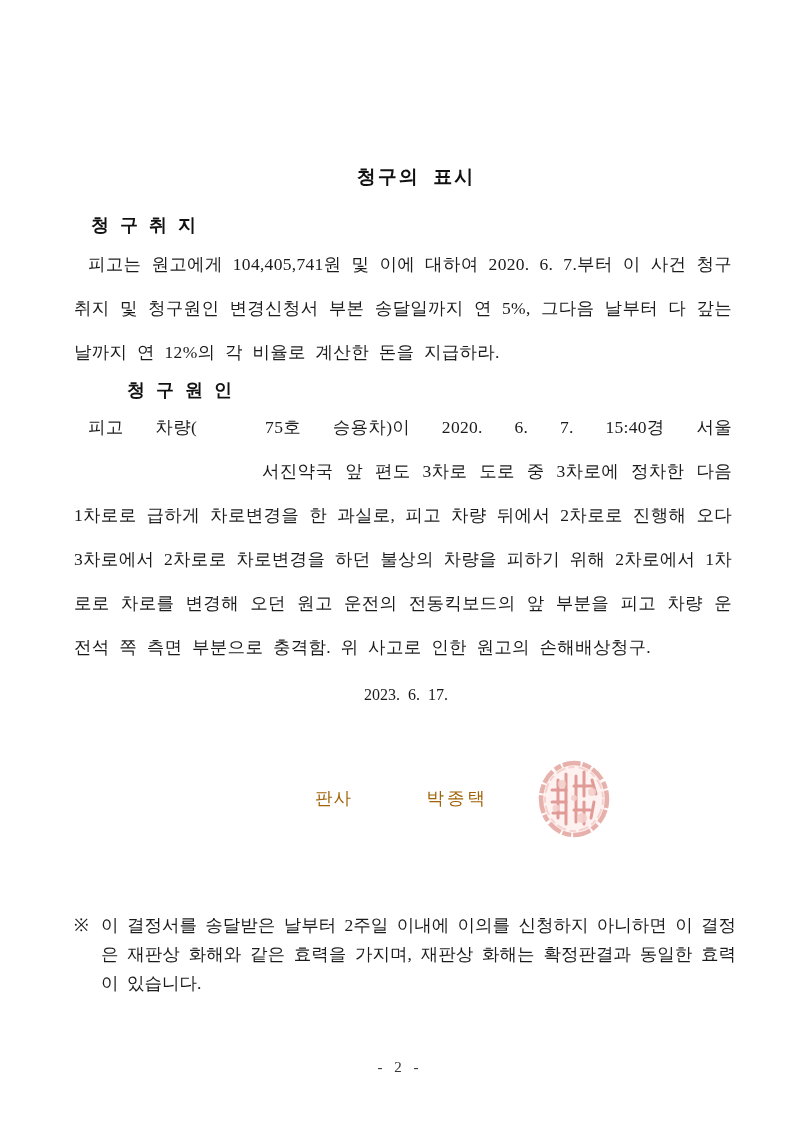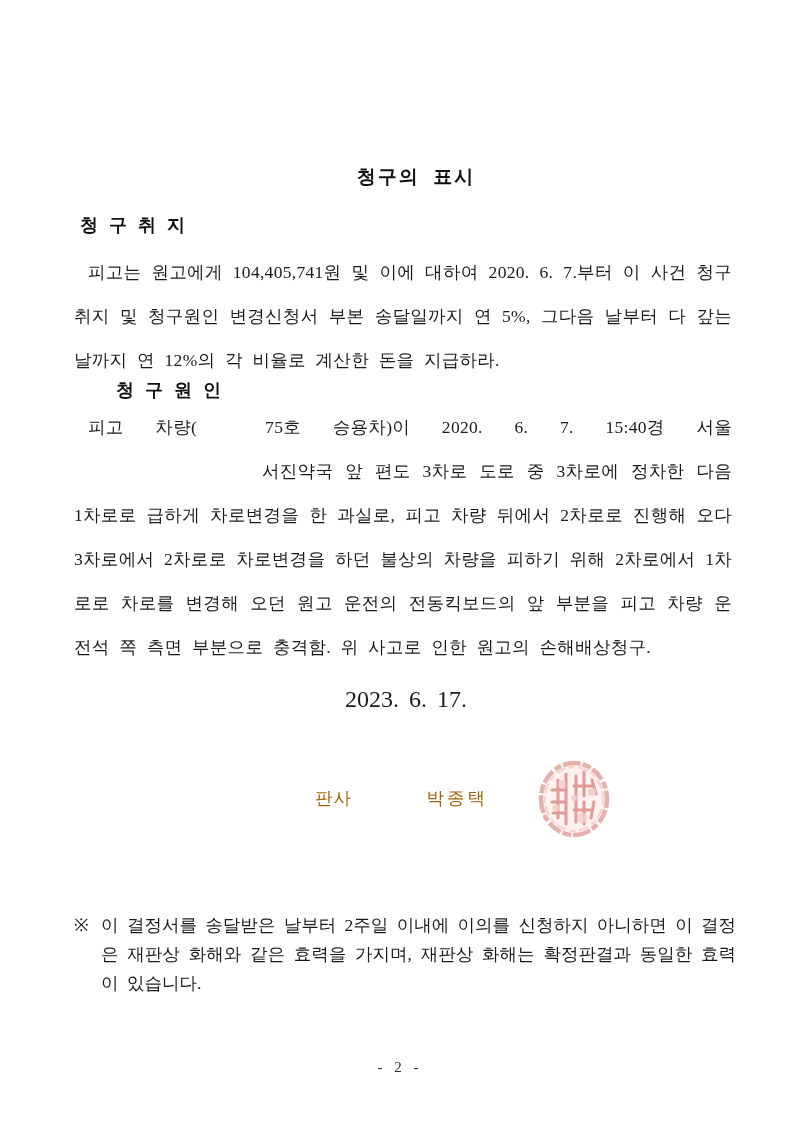--- a/index.html
+++ b/index.html
@@ -34,47 +34,47 @@
     text-align: center;
     font-family: "Liberation Sans", "DejaVu Sans", sans-serif;
     font-size: 19px;
     font-weight: bold;
     letter-spacing: 2px;
     word-spacing: 6px;
     color: #111;
     padding-left: 32px;
   }
   .section-heading {
-    left: 80px;
+    left: 91px;
     font-family: "Liberation Sans", "DejaVu Sans", sans-serif;
     font-size: 18px;
     font-weight: bold;
     letter-spacing: 3px;
     color: #111;
   }
   .heading-1 { top: 213px; }
   .heading-2 { top: 378px; margin-left: 36px; }
   .para {
     left: 74px;
     width: 658px;
     font-size: 17.5px;
     line-height: 44px;
     text-align: justify;
     word-spacing: 5px;
     letter-spacing: 0.3px;
     color: #1b1b1b;
   }
-  .para-1 { top: 250px; text-indent: 14px; }
+  .para-1 { top: 242px; text-indent: 14px; }
   .para-2 { top: 405px; text-indent: 14px; }
   .blank-redacted-1 { display: inline-block; width: 68px; }
   .blank-redacted-2 { display: inline-block; width: 188px; }
   .doc-date {
     top: 686px; left: 0; right: 0;
     text-align: center;
-    font-size: 24px;
+    font-size: 16px;
     word-spacing: 4px;
     color: #1b1b1b;
     padding-left: 12px;
   }
   .judge-row {
     top: 786px; left: 315px;
     font-size: 17.5px;
     color: #a16207;
     white-space: nowrap;
   }

